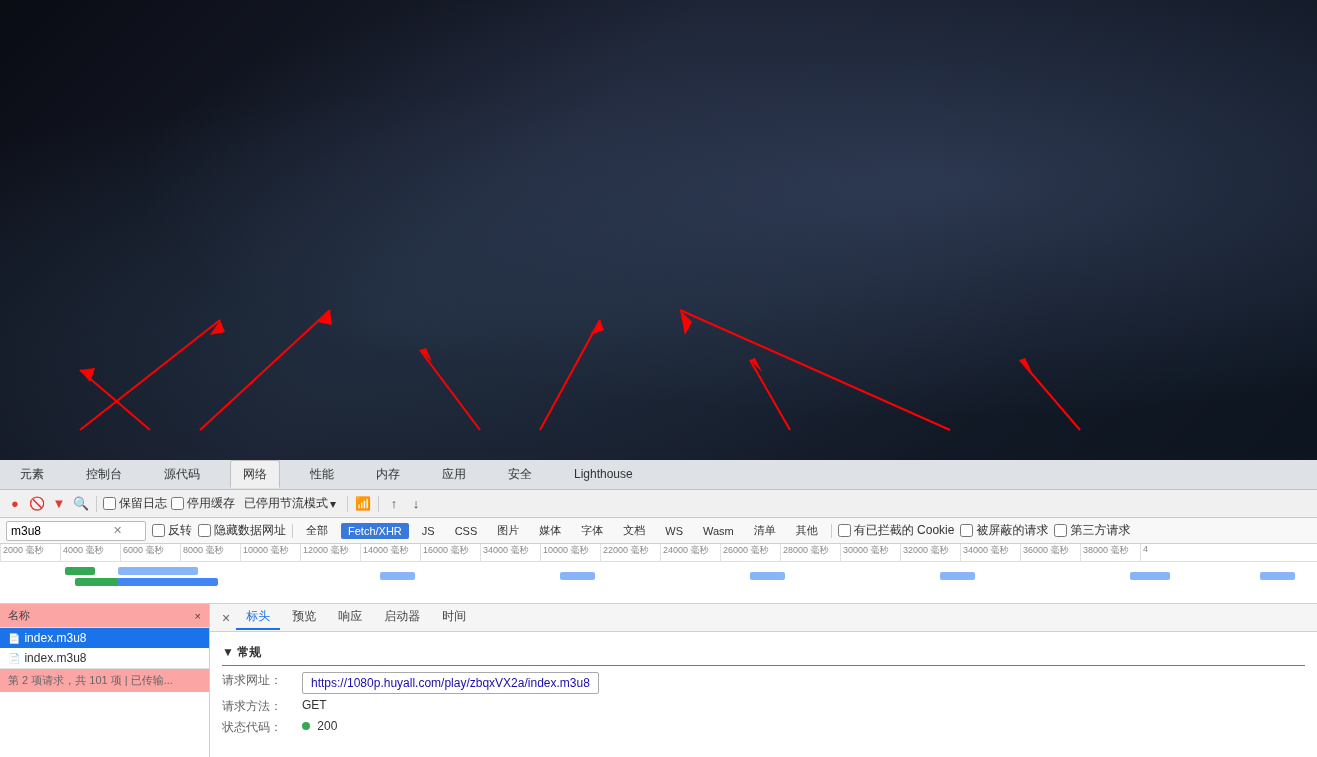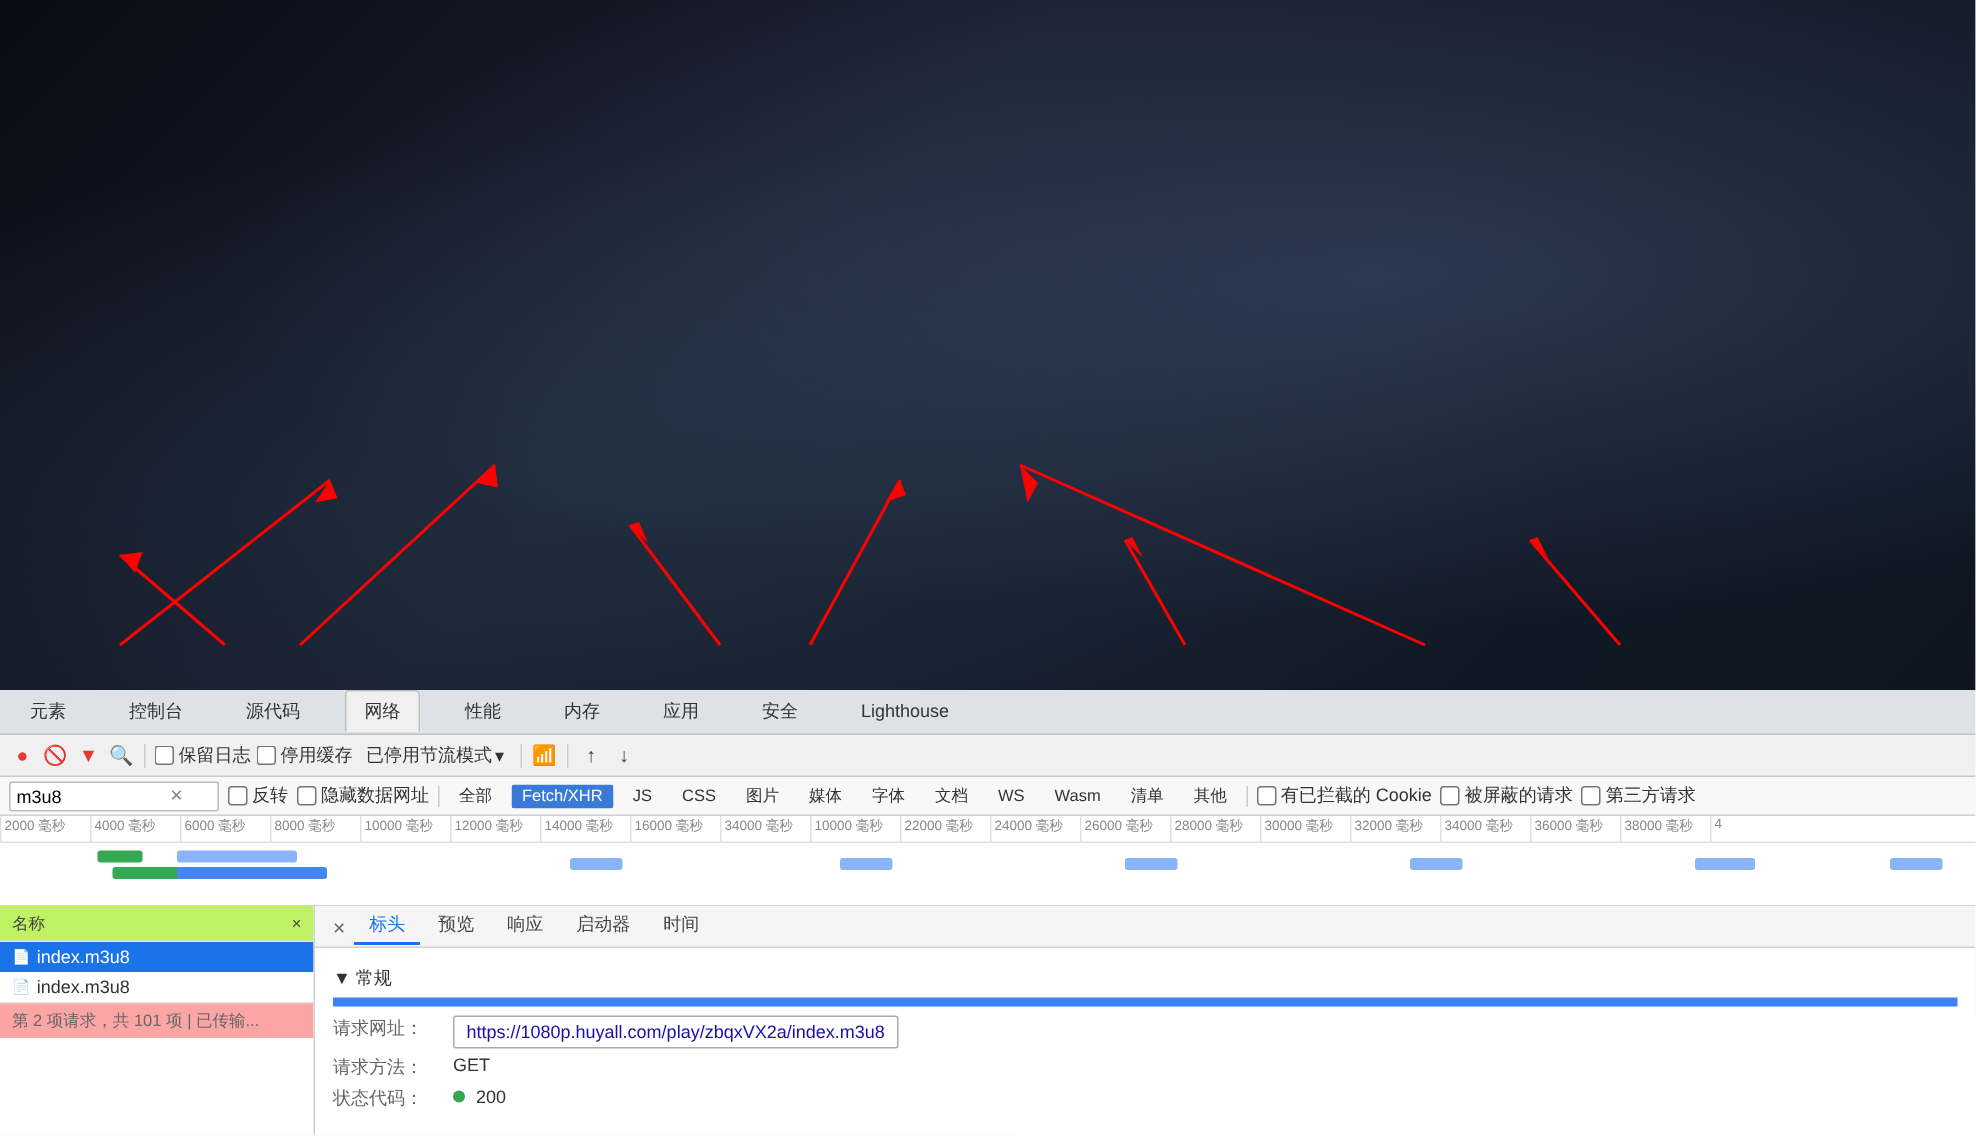--- a/index.html
+++ b/index.html
@@ -191,21 +191,21 @@
       overflow-y: auto;
     }
     .file-list-header {
       display: flex;
       align-items: center;
       justify-content: space-between;
       padding: 4px 8px;
       font-size: 11px;
       color: #444;
       border-bottom: 1px solid #e0e0e0;
-      background: #bef264;
+      background: #fca5a5;
     }
     .file-item {
       display: flex;
       align-items: center;
       padding: 3px 8px;
       cursor: pointer;
       font-size: 12px;
       color: #333;
       gap: 4px;
     }
@@ -250,24 +250,24 @@
     }
     .detail-tab.active {
       color: #1a73e8;
       border-bottom: 2px solid #1a73e8;
     }
     .detail-content {
       padding: 8px 12px;
     }
     .section-title {
       font-size: 12px;
-      font-weight: normal;
+      font-weight: bold;
       color: #333;
       padding: 4px 0;
-      border-bottom: 6px solid #3b82f6;
+      border-bottom: 1px solid #3b82f6;
       margin-bottom: 4px;
       display: flex;
       align-items: center;
       gap: 4px;
     }
     .detail-row {
       display: flex;
       align-items: flex-start;
       padding: 2px 0;
       font-size: 12px;

